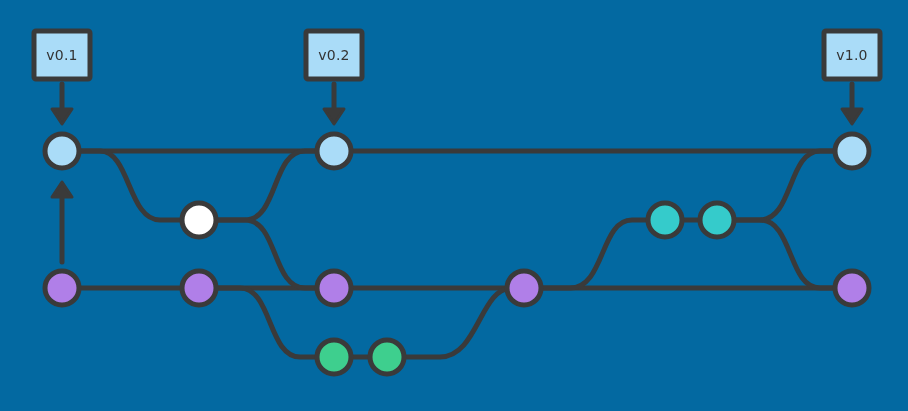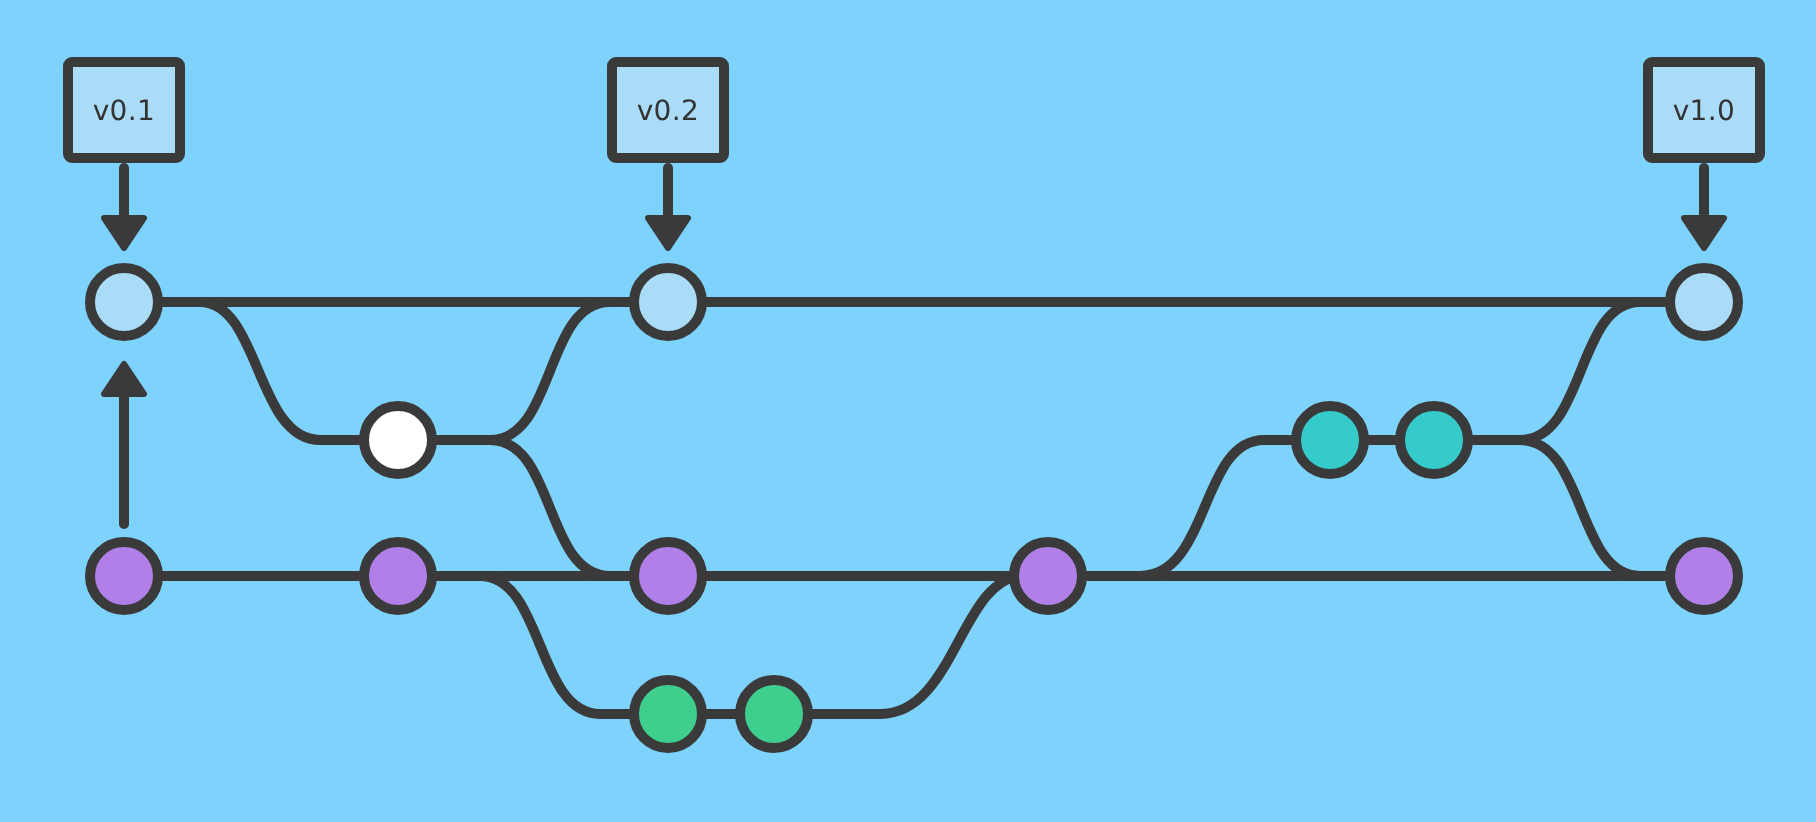--- a/index.html
+++ b/index.html
@@ -10,21 +10,21 @@
     width: 908px;
     height: 411px;
     background: #f4f4f4;
     font-family: "DejaVu Sans", "Liberation Sans", sans-serif;
     overflow: hidden;
   }
   #diagram-root {
     position: relative;
     width: 908px;
     height: 411px;
-    background: #7dd3fc;
+    background: #0369a1;
   }
   svg.graph {
     position: absolute;
     left: 0;
     top: 0;
     width: 908px;
     height: 411px;
     display: block;
   }
   .tag-label {

